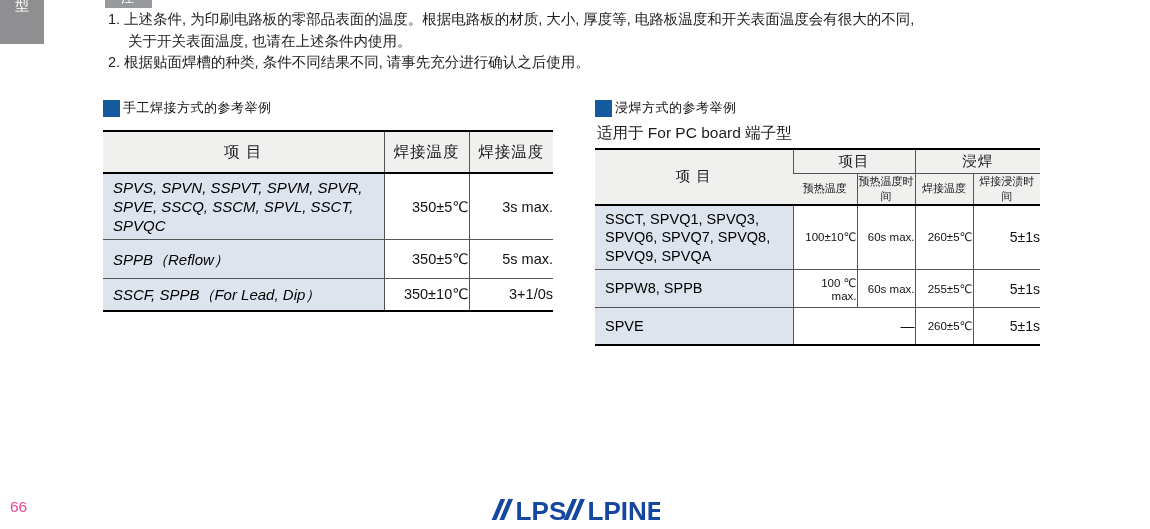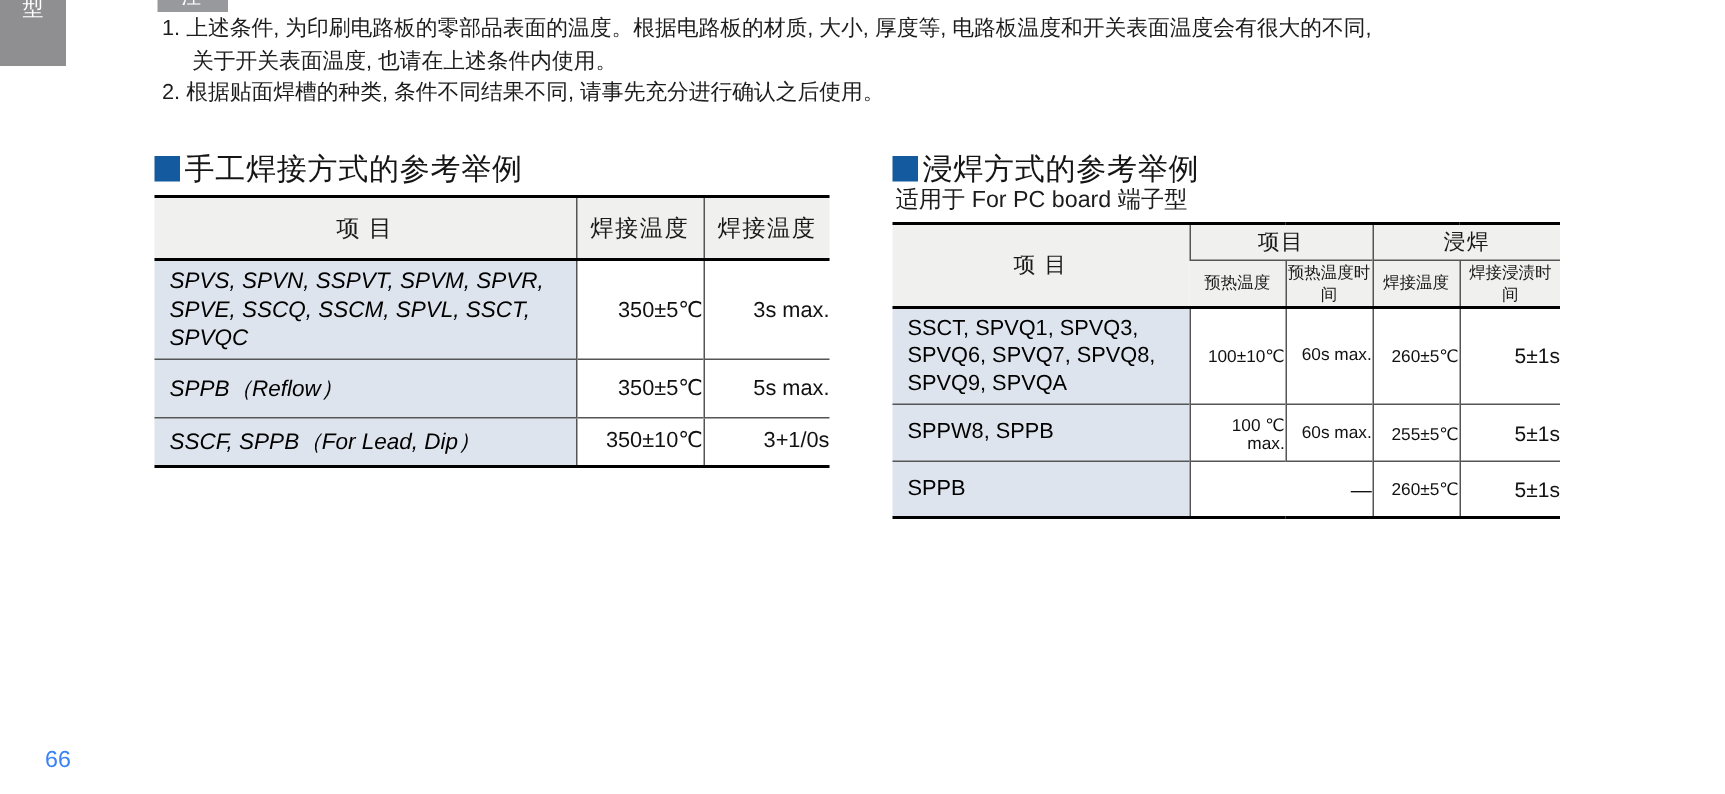--- a/index.html
+++ b/index.html
@@ -24,21 +24,21 @@
     position: absolute; left: 105px; top: 0; width: 47px; height: 8px;
     background: #97999c; color: #fff; overflow: hidden; text-align: center;
   }
   .note-chip span { position: absolute; left: 16px; top: -11px; font-size: 13px; }
 
   
   .notes { position: absolute; left: 108px; top: 9px; font-size: 14.5px; line-height: 21.5px; color: #1c1c1c; white-space: nowrap; }
   .notes .indent { padding-left: 20px; }
 
   
-  .section-title { position: absolute; display: flex; align-items: center; gap: 3px; font-size: 20px; color: #151515; letter-spacing: 0.5px; }
+  .section-title { position: absolute; display: flex; align-items: center; gap: 3px; font-size: 13px; color: #151515; letter-spacing: 0.5px; }
   .marker { display: inline-block; width: 17px; height: 17px; background: #135a9e; }
   .subtitle { position: absolute; font-size: 15.5px; color: #1c1c1c; }
 
   
   table.tbl {
     position: absolute; border-collapse: collapse; table-layout: fixed;
     border-top: 2.5px solid #000; border-bottom: 2.5px solid #000;
   }
   table.tbl thead { border-bottom: 2.5px solid #000; }
   table.tbl th, table.tbl td { border-left: 1px solid #555; vertical-align: middle; font-weight: normal; }
@@ -60,21 +60,21 @@
   
   .tbl-right { left: 595px; top: 148px; width: 445px; }
   .tbl-right thead tr.grp th { font-size: 14.5px; height: 24px; letter-spacing: 1px; }
   .tbl-right thead tr.sub th { font-size: 11px; height: 23px; border-top: 1px solid #555; padding: 0 1px; }
   .tbl-right thead th.itemhead { font-size: 15.5px; letter-spacing: 1px; }
   .tbl-right td.itemcell { font-size: 14.5px; line-height: 18.5px; }
   .tbl-right td.valcell { font-size: 11.5px; }
   .tbl-right td.valcell.big { font-size: 14px; }
 
   
-  .page-num { position: absolute; left: 30px; top: 498px; font-size: 15.5px; color: #3b82f6; }
+  .page-num { position: absolute; left: 10px; top: 498px; font-size: 15.5px; color: #ec4899; }
   .footer-logo { position: absolute; left: 0; right: 0; top: 497px; display: flex; justify-content: center; }
   .footer-logo svg text { font-family: "Liberation Sans", sans-serif; font-weight: bold; }
 </style>
 </head>
 <body>
 
 <div class="page">
 
   <div class="side-tab">
     <span>型</span>
@@ -163,24 +163,38 @@
         <td class="valcell big">5±1s</td>
       </tr>
       <tr style="height:38px">
         <td class="itemcell">SPPW8, SPPB</td>
         <td class="valcell">100 ℃ max.</td>
         <td class="valcell">60s max.</td>
         <td class="valcell">255±5℃</td>
         <td class="valcell big">5±1s</td>
       </tr>
       <tr style="height:37px">
-        <td class="itemcell">SPPB</td>
+        <td class="itemcell">SPVE</td>
         <td class="valcell big" colspan="2">—</td>
         <td class="valcell">260±5℃</td>
         <td class="valcell big">5±1s</td>
       </tr>
     </tbody>
   </table>
 
   <div class="page-num">66</div>
 
+  <div class="footer-logo">
+    <svg width="170" height="25" viewBox="0 0 160 24" aria-hidden="true">
+      <g fill="#16479e">
+
+        <polygon points="0,22 8.5,2 13,2 4.5,22"></polygon>
+        <polygon points="7.5,22 16,2 20.5,2 12,22"></polygon>
+        <text x="23" y="22" font-size="25">LPS</text>
+
+        <polygon points="69,22 77.5,2 82,2 73.5,22"></polygon>
+        <polygon points="76.5,22 85,2 89.5,2 81,22"></polygon>
+        <text x="92" y="22" font-size="25">LPINE</text>
+      </g>
+    </svg>
+  </div>
 
 </div>
 
 </body></html>

